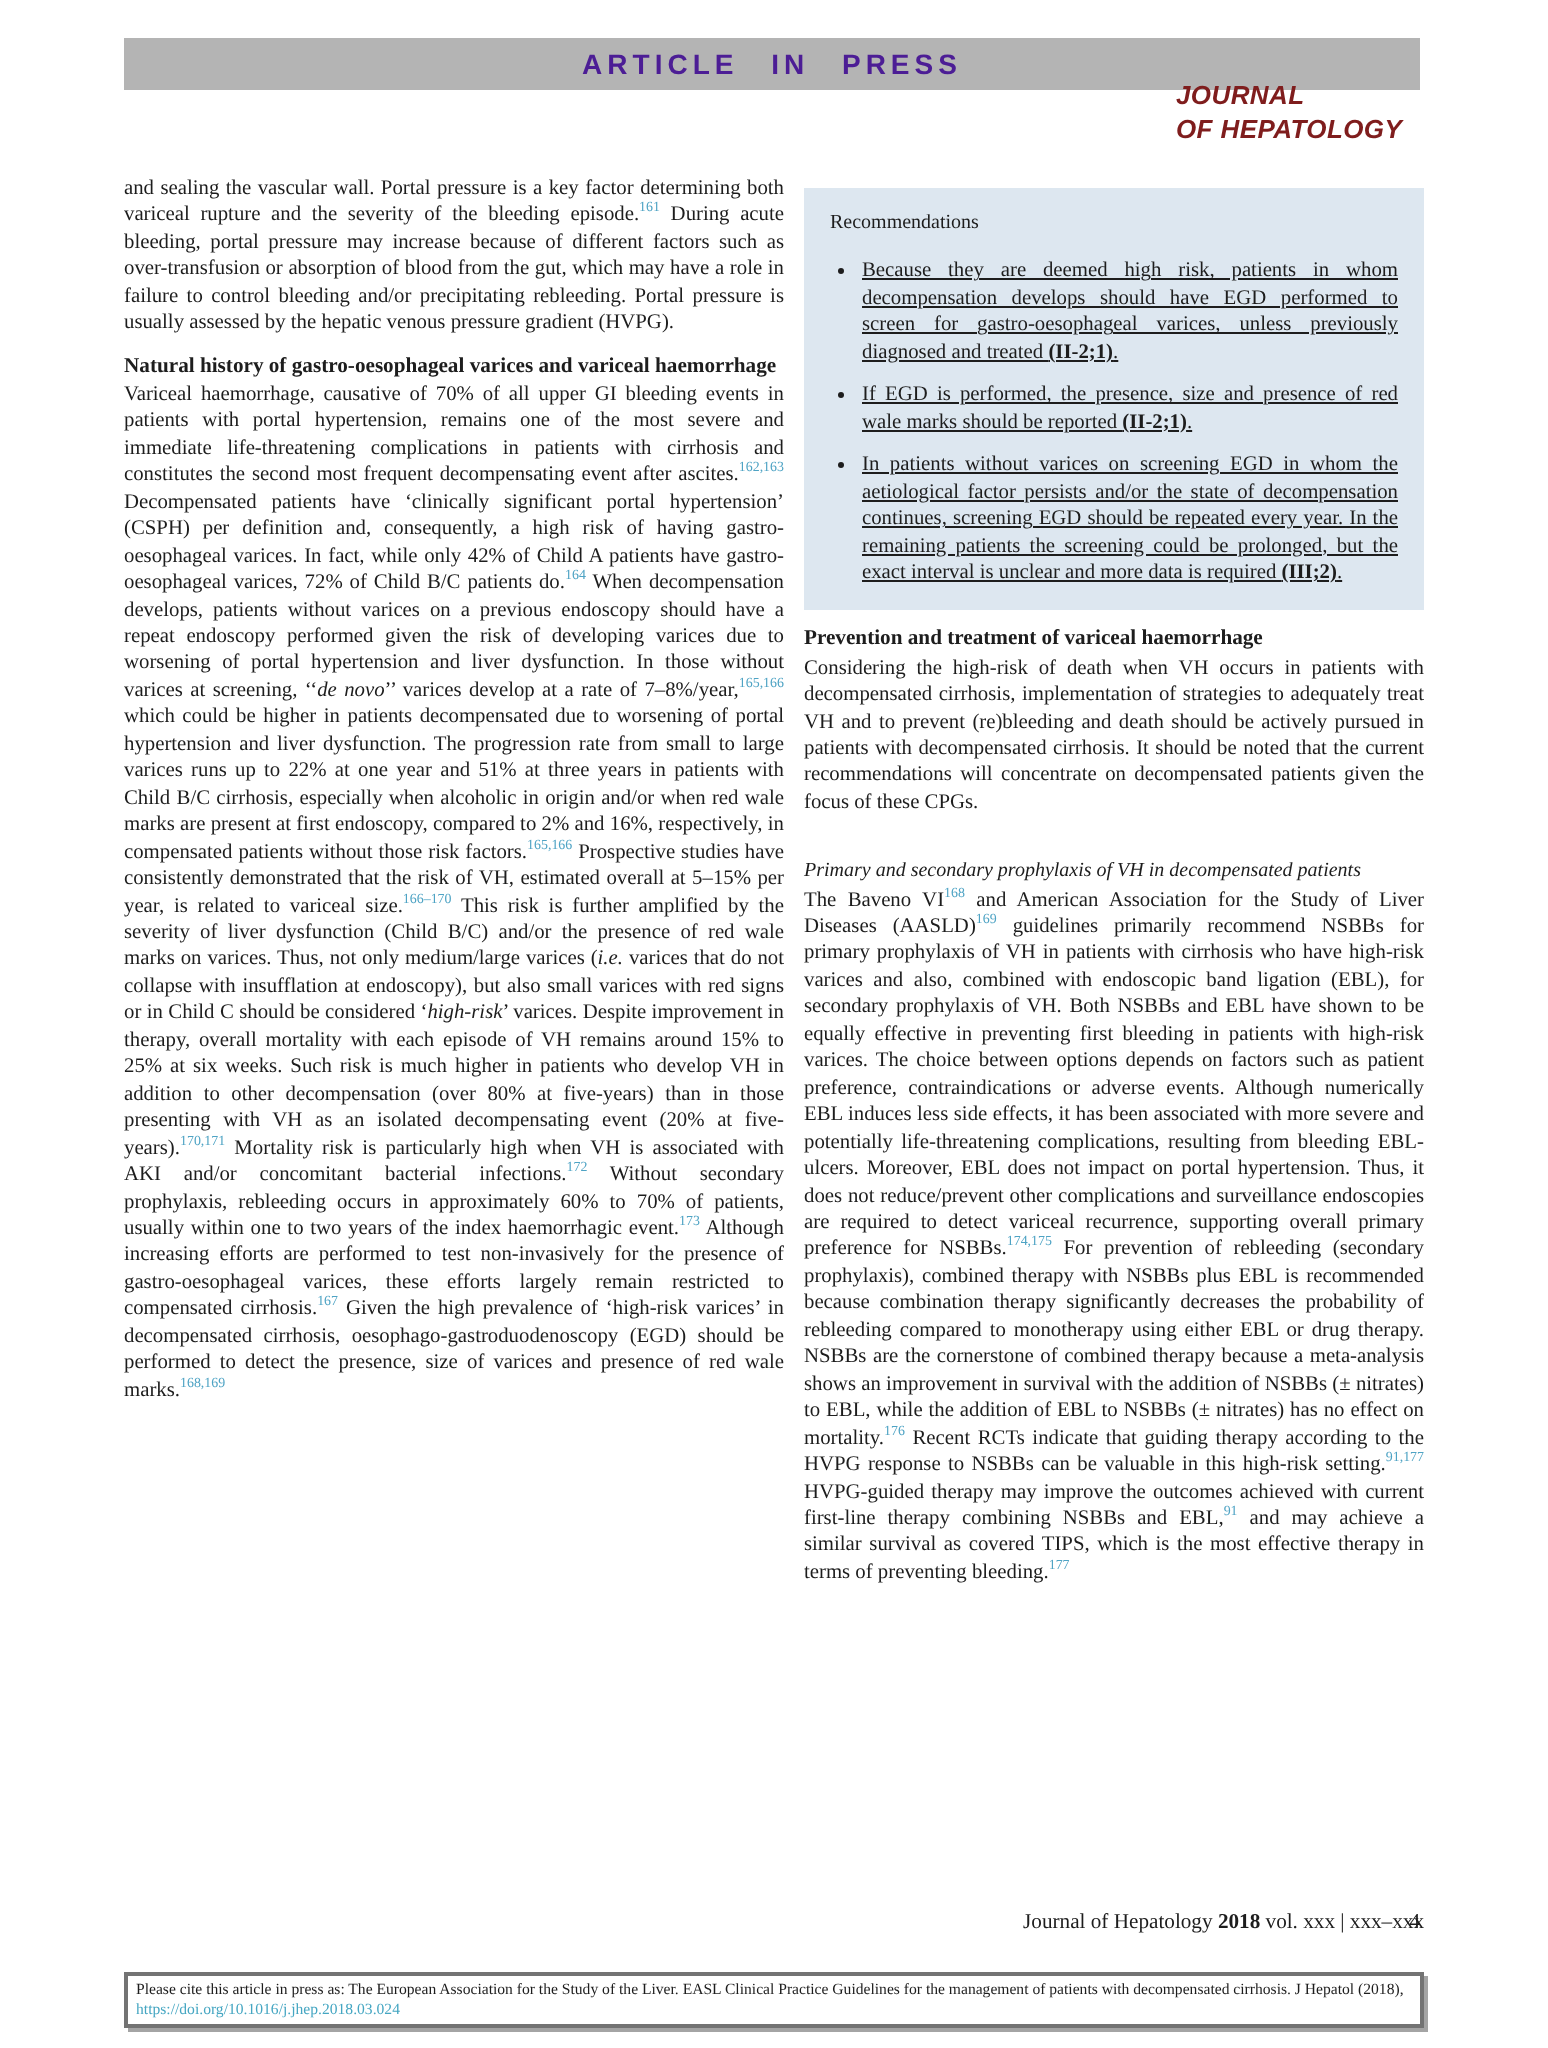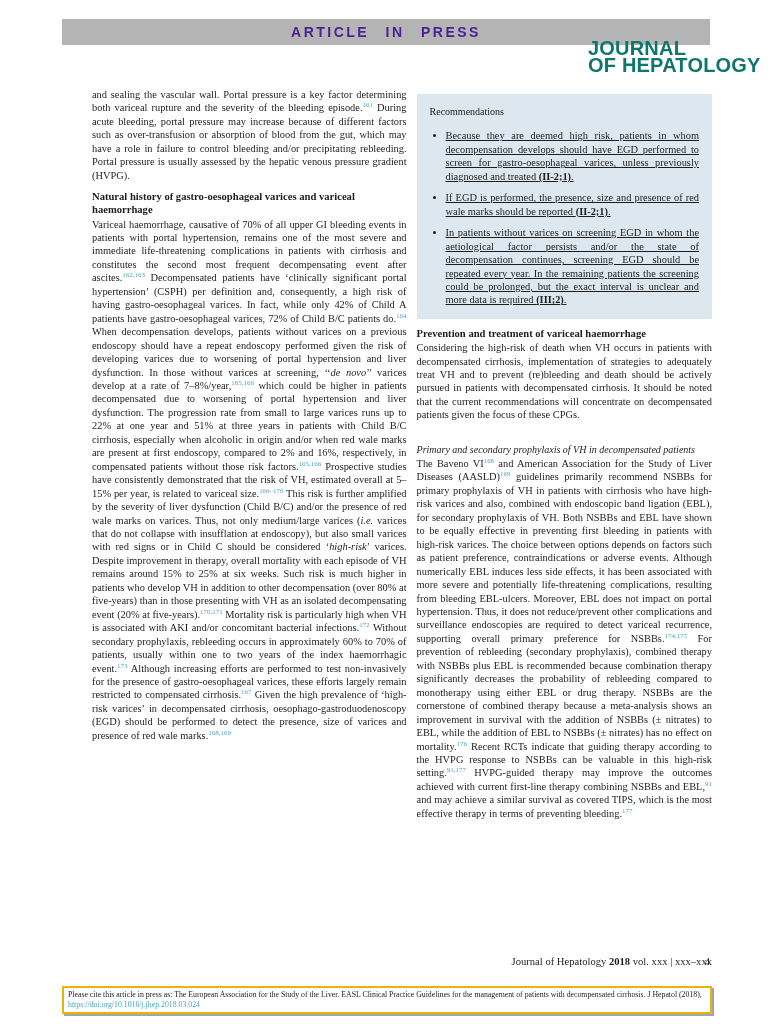--- a/index.html
+++ b/index.html
@@ -15,29 +15,29 @@
   .banner {
     position: absolute; left: 62px; top: 19px; width: 648px; height: 26px;
     background: #b4b4b4; color: #4c1d95;
     font-family: "Liberation Sans", sans-serif; font-weight: bold;
     font-size: 14px; letter-spacing: 2.5px; word-spacing: 10px;
     display: flex; align-items: center; justify-content: center;
   }
   .logo {
     position: absolute; left: 588px; top: 40px;
     font-family: "Liberation Sans", sans-serif; font-weight: bold;
-    font-size: 20px; line-height: 16.5px; letter-spacing: 0.2px;
-    color: #0f766e; text-align: left;
+    font-size: 13px; line-height: 16.5px; letter-spacing: 0.2px;
+    color: #7f1d1d; text-align: left; font-style: italic;
   }
   .columns {
     position: absolute; left: 62px; top: 88px; width: 650px;
     display: flex; gap: 10px;
   }
   .col { text-align: justify; font-size: 10.4px; line-height: 13.45px; hyphens: auto; }
-  .col-left  { width: 330px; margin-left: 30px; }
+  .col-left  { width: 330px; }
   .col-right { width: 310px; }
   p { margin: 0; }
   sup {
     color: #4ea3c4; font-size: 0.67em; line-height: 0;
   }
   h3.sec-heading {
     font-size: 10.6px; line-height: 13.2px; font-weight: bold;
     margin: 8px 0 0 0; text-align: left;
   }
   h4.sub-heading {
@@ -56,21 +56,21 @@
   .rec-list li:last-child { margin-bottom: 0; }
   .heading-gap { margin-top: 24px; }
   .footer-line {
     position: absolute; left: 62px; top: 956px; width: 650px; height: 14px;
     font-size: 10.6px;
   }
   .footer-center { display: block; text-align: right; }
   .page-number { position: absolute; right: 2px; top: 0; }
   .citation-box {
     position: absolute; left: 62px; top: 986px; width: 650px;
-    border: 2px solid #eab308;
+    border: 2px solid #737373;
     box-shadow: 2px 2px 0 rgba(90,90,90,0.55);
     padding: 2px 4px 3px 4px;
     font-size: 7.8px; line-height: 9.6px; text-align: left;
   }
   .doi-link { color: #45a6c2; }
 </style>
 </head>
 <body>
 
 <div class="page">

